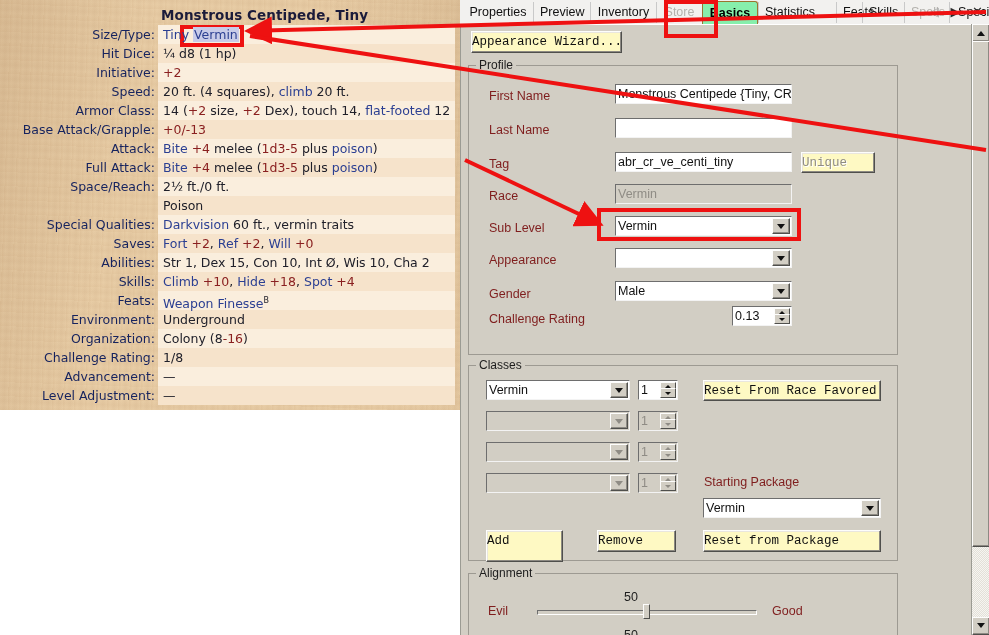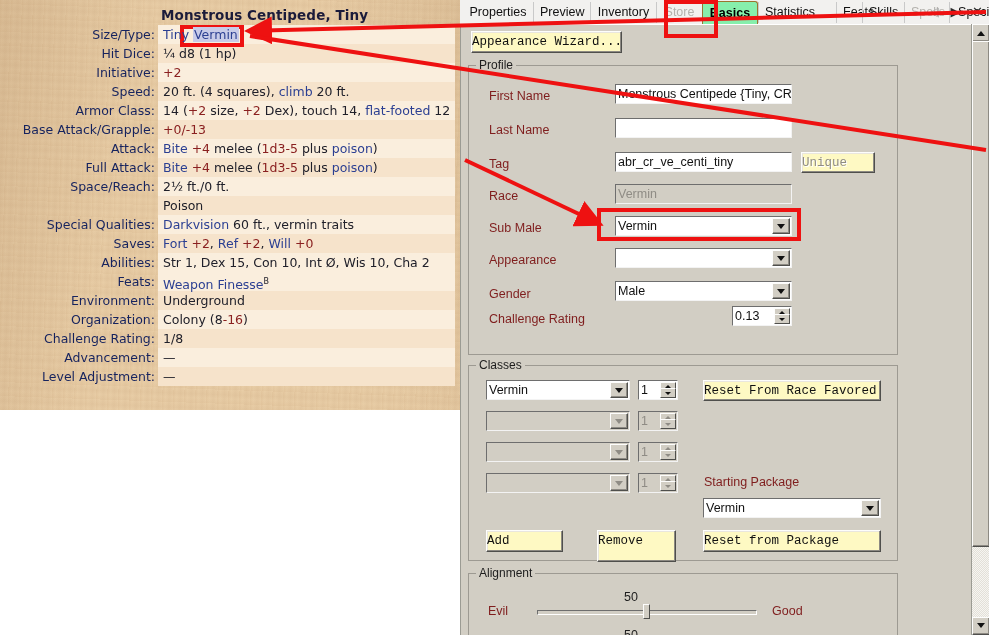--- a/index.html
+++ b/index.html
@@ -269,20 +269,25 @@
         </div>
         <div class="sb-row even">
           <div class="band"></div>
           <div class="lbl">Saves:</div>
           <div class="val"><span class="bl">Fort</span> <span class="rd">+2</span>, <span class="bl">Ref</span> <span class="rd">+2</span>, <span class="bl">Will</span> <span class="rd">+0</span></div>
         </div>
         <div class="sb-row odd">
           <div class="band"></div>
           <div class="lbl">Abilities:</div>
           <div class="val">Str 1, Dex 15, Con 10, Int Ø, Wis 10, Cha 2</div>
+        </div>
+        <div class="sb-row even">
+          <div class="band"></div>
+          <div class="lbl">Skills:</div>
+          <div class="val"><span class="bl">Climb</span> <span class="rd">+10</span>, <span class="bl">Hide</span> <span class="rd">+18</span>, <span class="bl">Spot</span> <span class="rd">+4</span></div>
         </div>
         <div class="sb-row odd">
           <div class="band"></div>
           <div class="lbl">Feats:</div>
           <div class="val"><span class="bl">Weapon Finesse</span><sup>B</sup></div>
         </div>
         <div class="sb-row even">
           <div class="band"></div>
           <div class="lbl">Environment:</div>
           <div class="val">Underground</div>
@@ -346,21 +351,21 @@
       <div class="lab" style="left:28px;top:98px;">Last Name</div>
       <div class="txt" style="left:154px;top:93px;width:177px;height:20px;"></div>
 
       <div class="lab" style="left:28px;top:132px;">Tag</div>
       <div class="txt" style="left:154px;top:127px;width:177px;height:20px;">abr_cr_ve_centi_tiny</div>
       <div class="btn dis" style="left:340px;top:127px;width:74px;height:21px;line-height:20px;">Unique</div>
 
       <div class="lab" style="left:28px;top:164px;">Race</div>
       <div class="txt dis" style="left:154px;top:159px;width:177px;height:20px;">Vermin</div>
 
-      <div class="lab" style="left:28px;top:196px;">Sub Male</div>
+      <div class="lab" style="left:28px;top:196px;">Sub Level</div>
       <div class="combo" style="left:154px;top:191px;width:177px;height:20px;">
         <span>Vermin</span>
         <span class="arw"></span>
       </div>
 
       <div class="lab" style="left:28px;top:228px;">Appearance</div>
       <div class="combo" style="left:154px;top:223px;width:177px;height:20px;">
         <span></span>
         <span class="arw"></span>
       </div>
@@ -392,22 +397,22 @@
           <div class="spin dis" style="left: 177px; top: 448px; width: 40px; height: 20px;"><span>1</span><span class="ub"></span><span class="db"></span></div>
         </div>
 
       <div class="btn" style="left:242px;top:355px;width:178px;height:21px;line-height:20px;">Reset From Race Favored</div>
       <div class="lab" style="left:243px;top:450px;">Starting Package</div>
       <div class="combo" style="left:242px;top:473px;width:178px;height:20px;">
         <span>Vermin</span>
         <span class="arw"></span>
       </div>
 
-      <div class="btn" style="left:25px;top:505px;width:77px;height:22px;line-height:21px;">Add</div>
-      <div class="btn" style="left:136px;top:505px;width:79px;height:32px;line-height:21px;">Remove</div>
+      <div class="btn" style="left:25px;top:505px;width:77px;height:32px;line-height:21px;">Add</div>
+      <div class="btn" style="left:136px;top:505px;width:79px;height:22px;line-height:21px;">Remove</div>
       <div class="btn" style="left:242px;top:505px;width:178px;height:22px;line-height:21px;">Reset from Package</div>
 
       <div class="grp" style="left:7px;top:548px;width:430px;height:66px;">
         <span class="cap">Alignment</span>
       </div>
       <div id="align-host">
           <div class="lab" style="left: 27px; top: 579px;">Evil</div>
           <div class="sld-val" style="left: 150px; top: 565px; width: 40px;">50</div>
           <div class="sld-track" style="left: 76px; top: 585px; width: 218px;"></div>
           <div class="sld-thumb" style="left: 182px; top: 579px;"></div>

